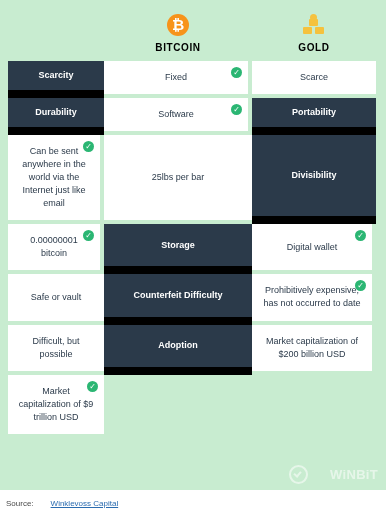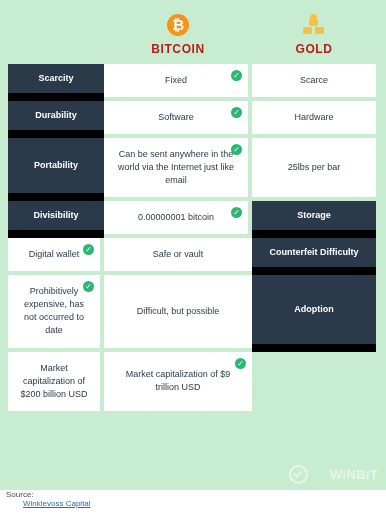--- a/index.html
+++ b/index.html
@@ -71,24 +71,24 @@
   .gold-b2 { width: 9px; height: 7px; left: 14px; top: 13px; }
   .gold-b3 { width: 9px; height: 7px; left: 8px; top: 5px; }
   .gold-sun {
     position: absolute;
     width: 7px; height: 7px;
     border-radius: 50%;
     background: #f5c23e;
     left: 9px; top: 0px;
   }
   .hdr-label {
-    font-size: 12px;
+    font-size: 10px;
     font-weight: bold;
     letter-spacing: 0.6px;
-    color: #b91c1c;
+    color: #000000;
   }
   
   .rlabel {
     background: #2b3a4a;
     color: #ffffff;
     font-size: 9px;
     font-weight: bold;
     display: flex;
     align-items: center;
     justify-content: center;
@@ -125,25 +125,24 @@
     color: #ffffff;
     font-size: 8px;
     line-height: 11px;
     text-align: center;
     font-family: "DejaVu Sans", sans-serif;
   }
   .footer {
     height: 26px;
     background: #ffffff;
     display: flex;
-    align-items: flex-start;
+    align-items: center;
     padding-left: 6px;
     font-size: 8px;
     color: #4a4a4a;
-    flex-direction: column;
   }
   .footer a {
     color: #2b6cb0;
     text-decoration: underline;
     margin-left: 17px;
   }
   .watermark {
     position: absolute;
     right: 8px;
     bottom: 6px;
@@ -214,23 +213,20 @@
     </div>
     <div class="vcell">
       <span>Scarce</span>
     </div>
 
     <div class="rlabel">Durability</div>
     <div class="vcell btc">
       <span class="check">✓</span>
       <span>Software</span>
     </div>
-    <div class="vcell">
-      <span>Hardware</span>
-    </div>
 
     <div class="rlabel">Portability</div>
     <div class="vcell btc">
       <span class="check">✓</span>
       <span>Can be sent anywhere in the world via the Internet just like email</span>
     </div>
     <div class="vcell">
       <span>25lbs per bar</span>
     </div>
 

